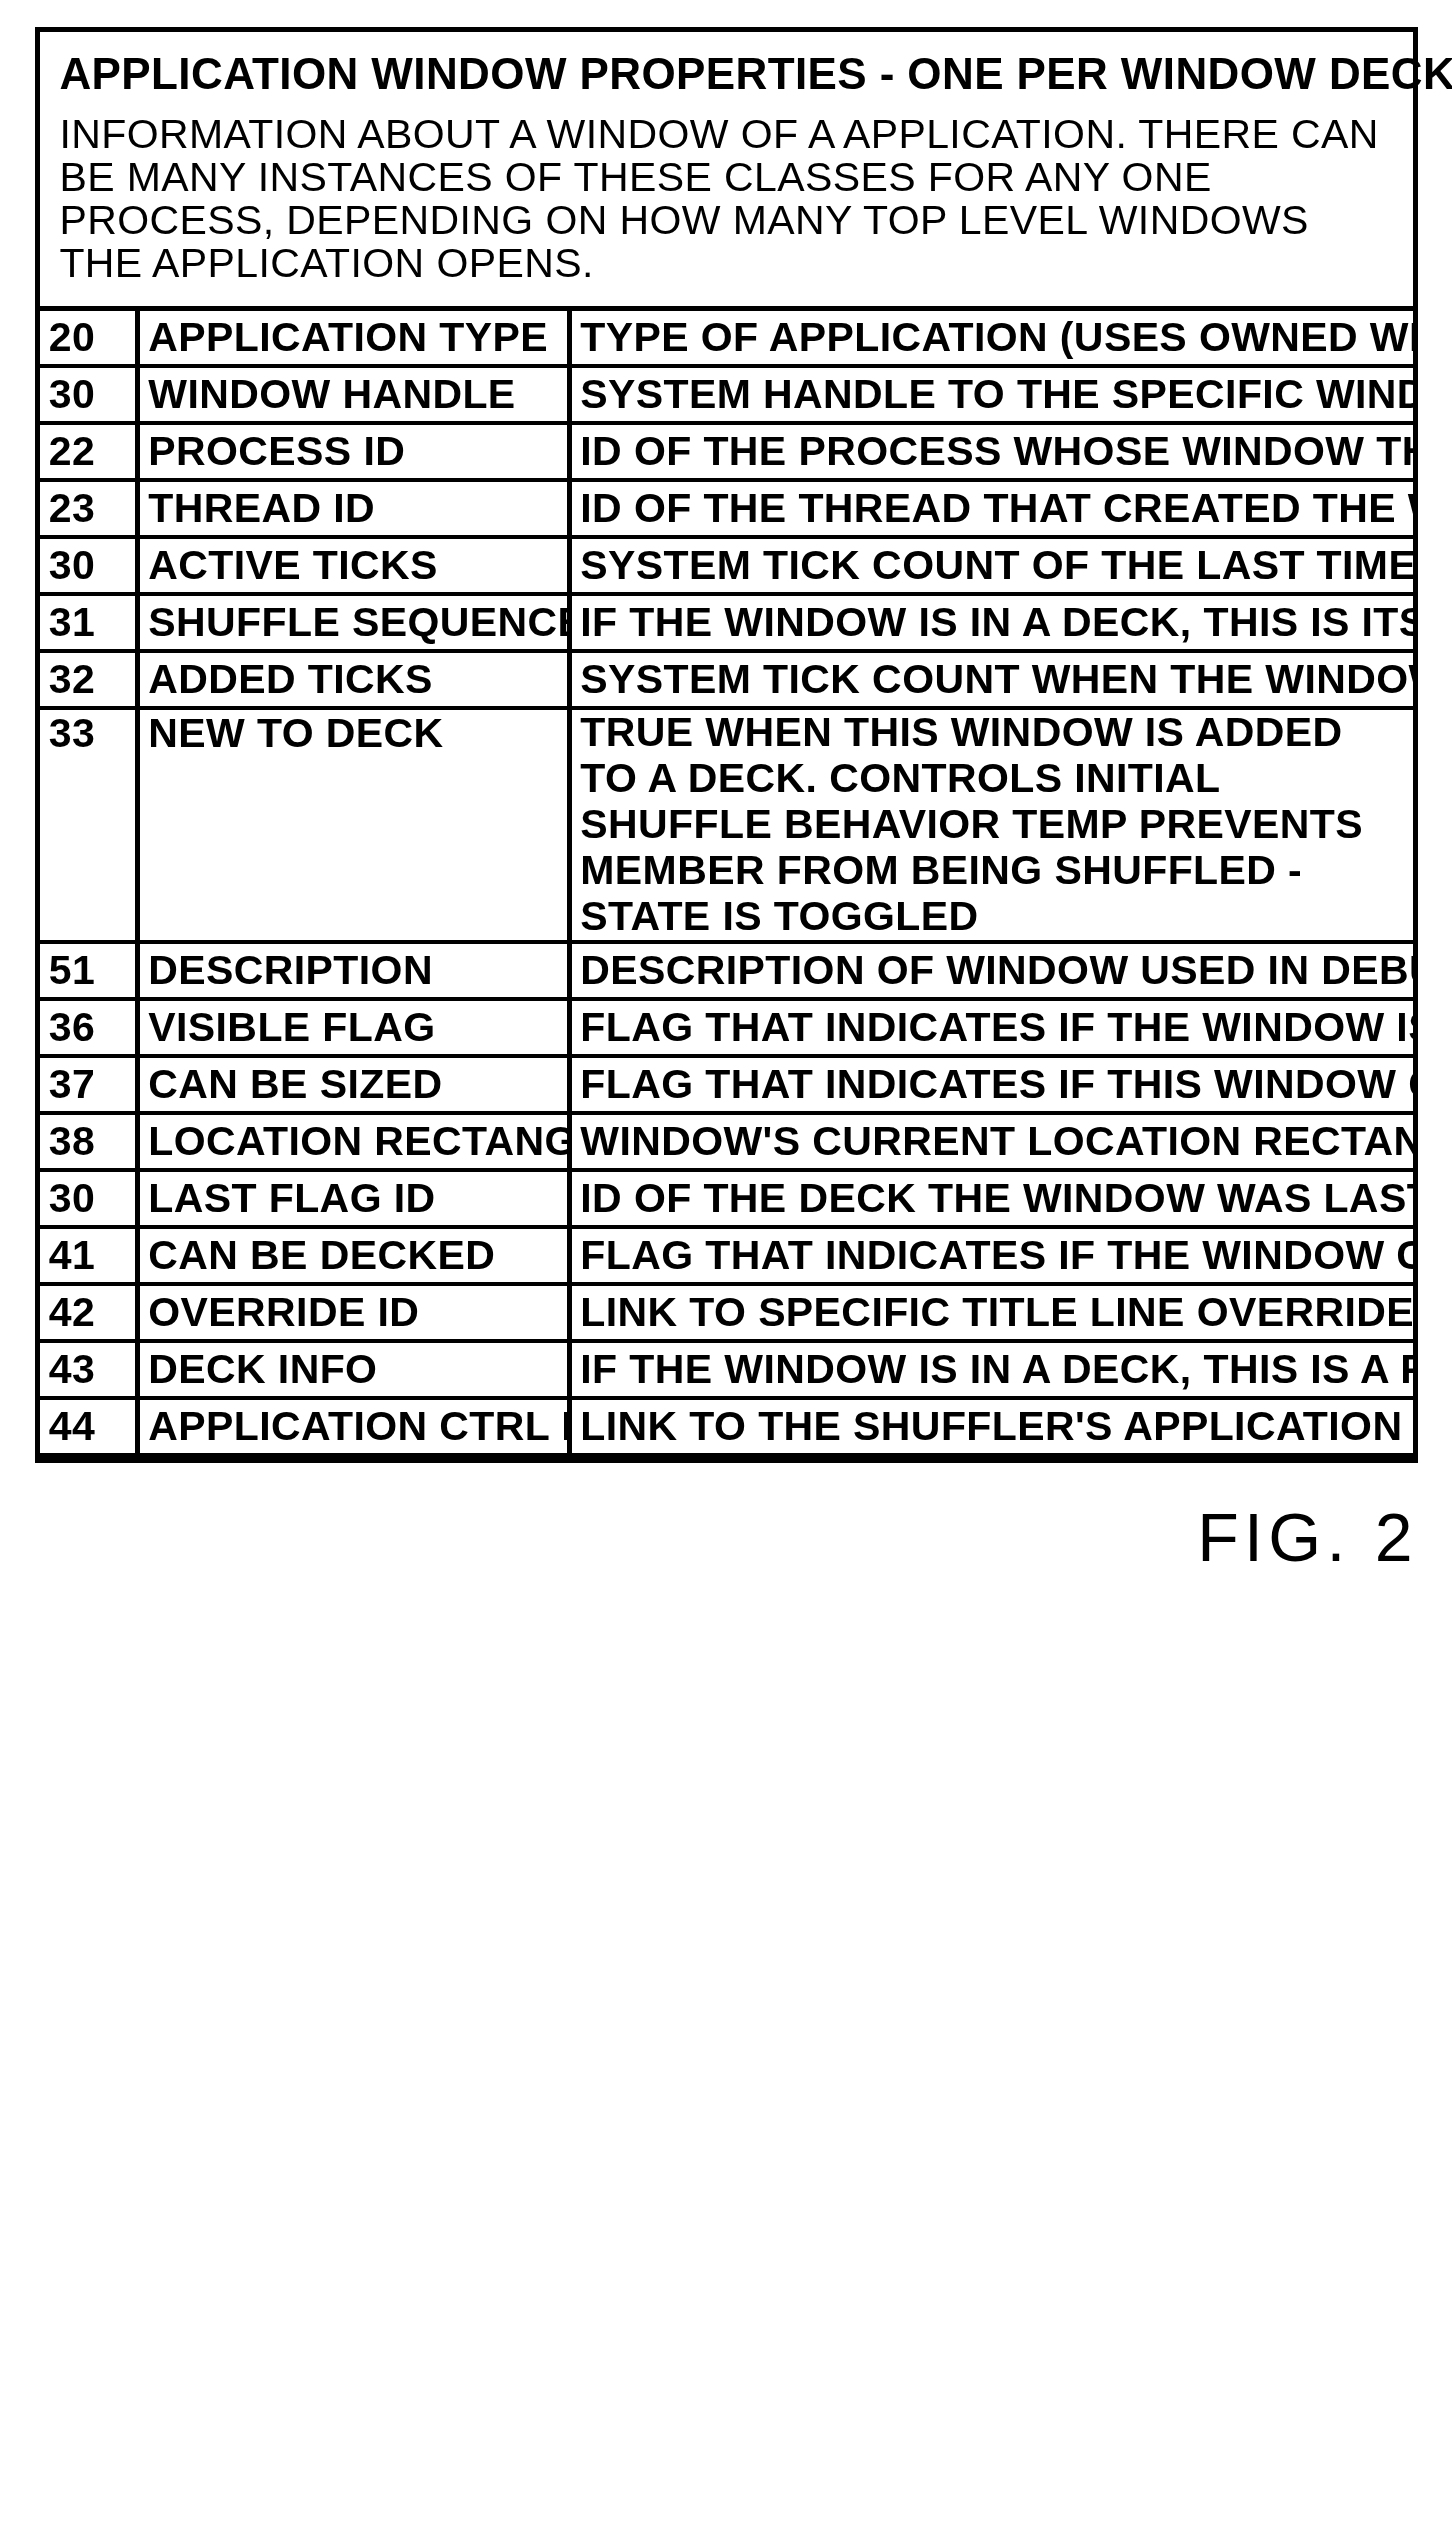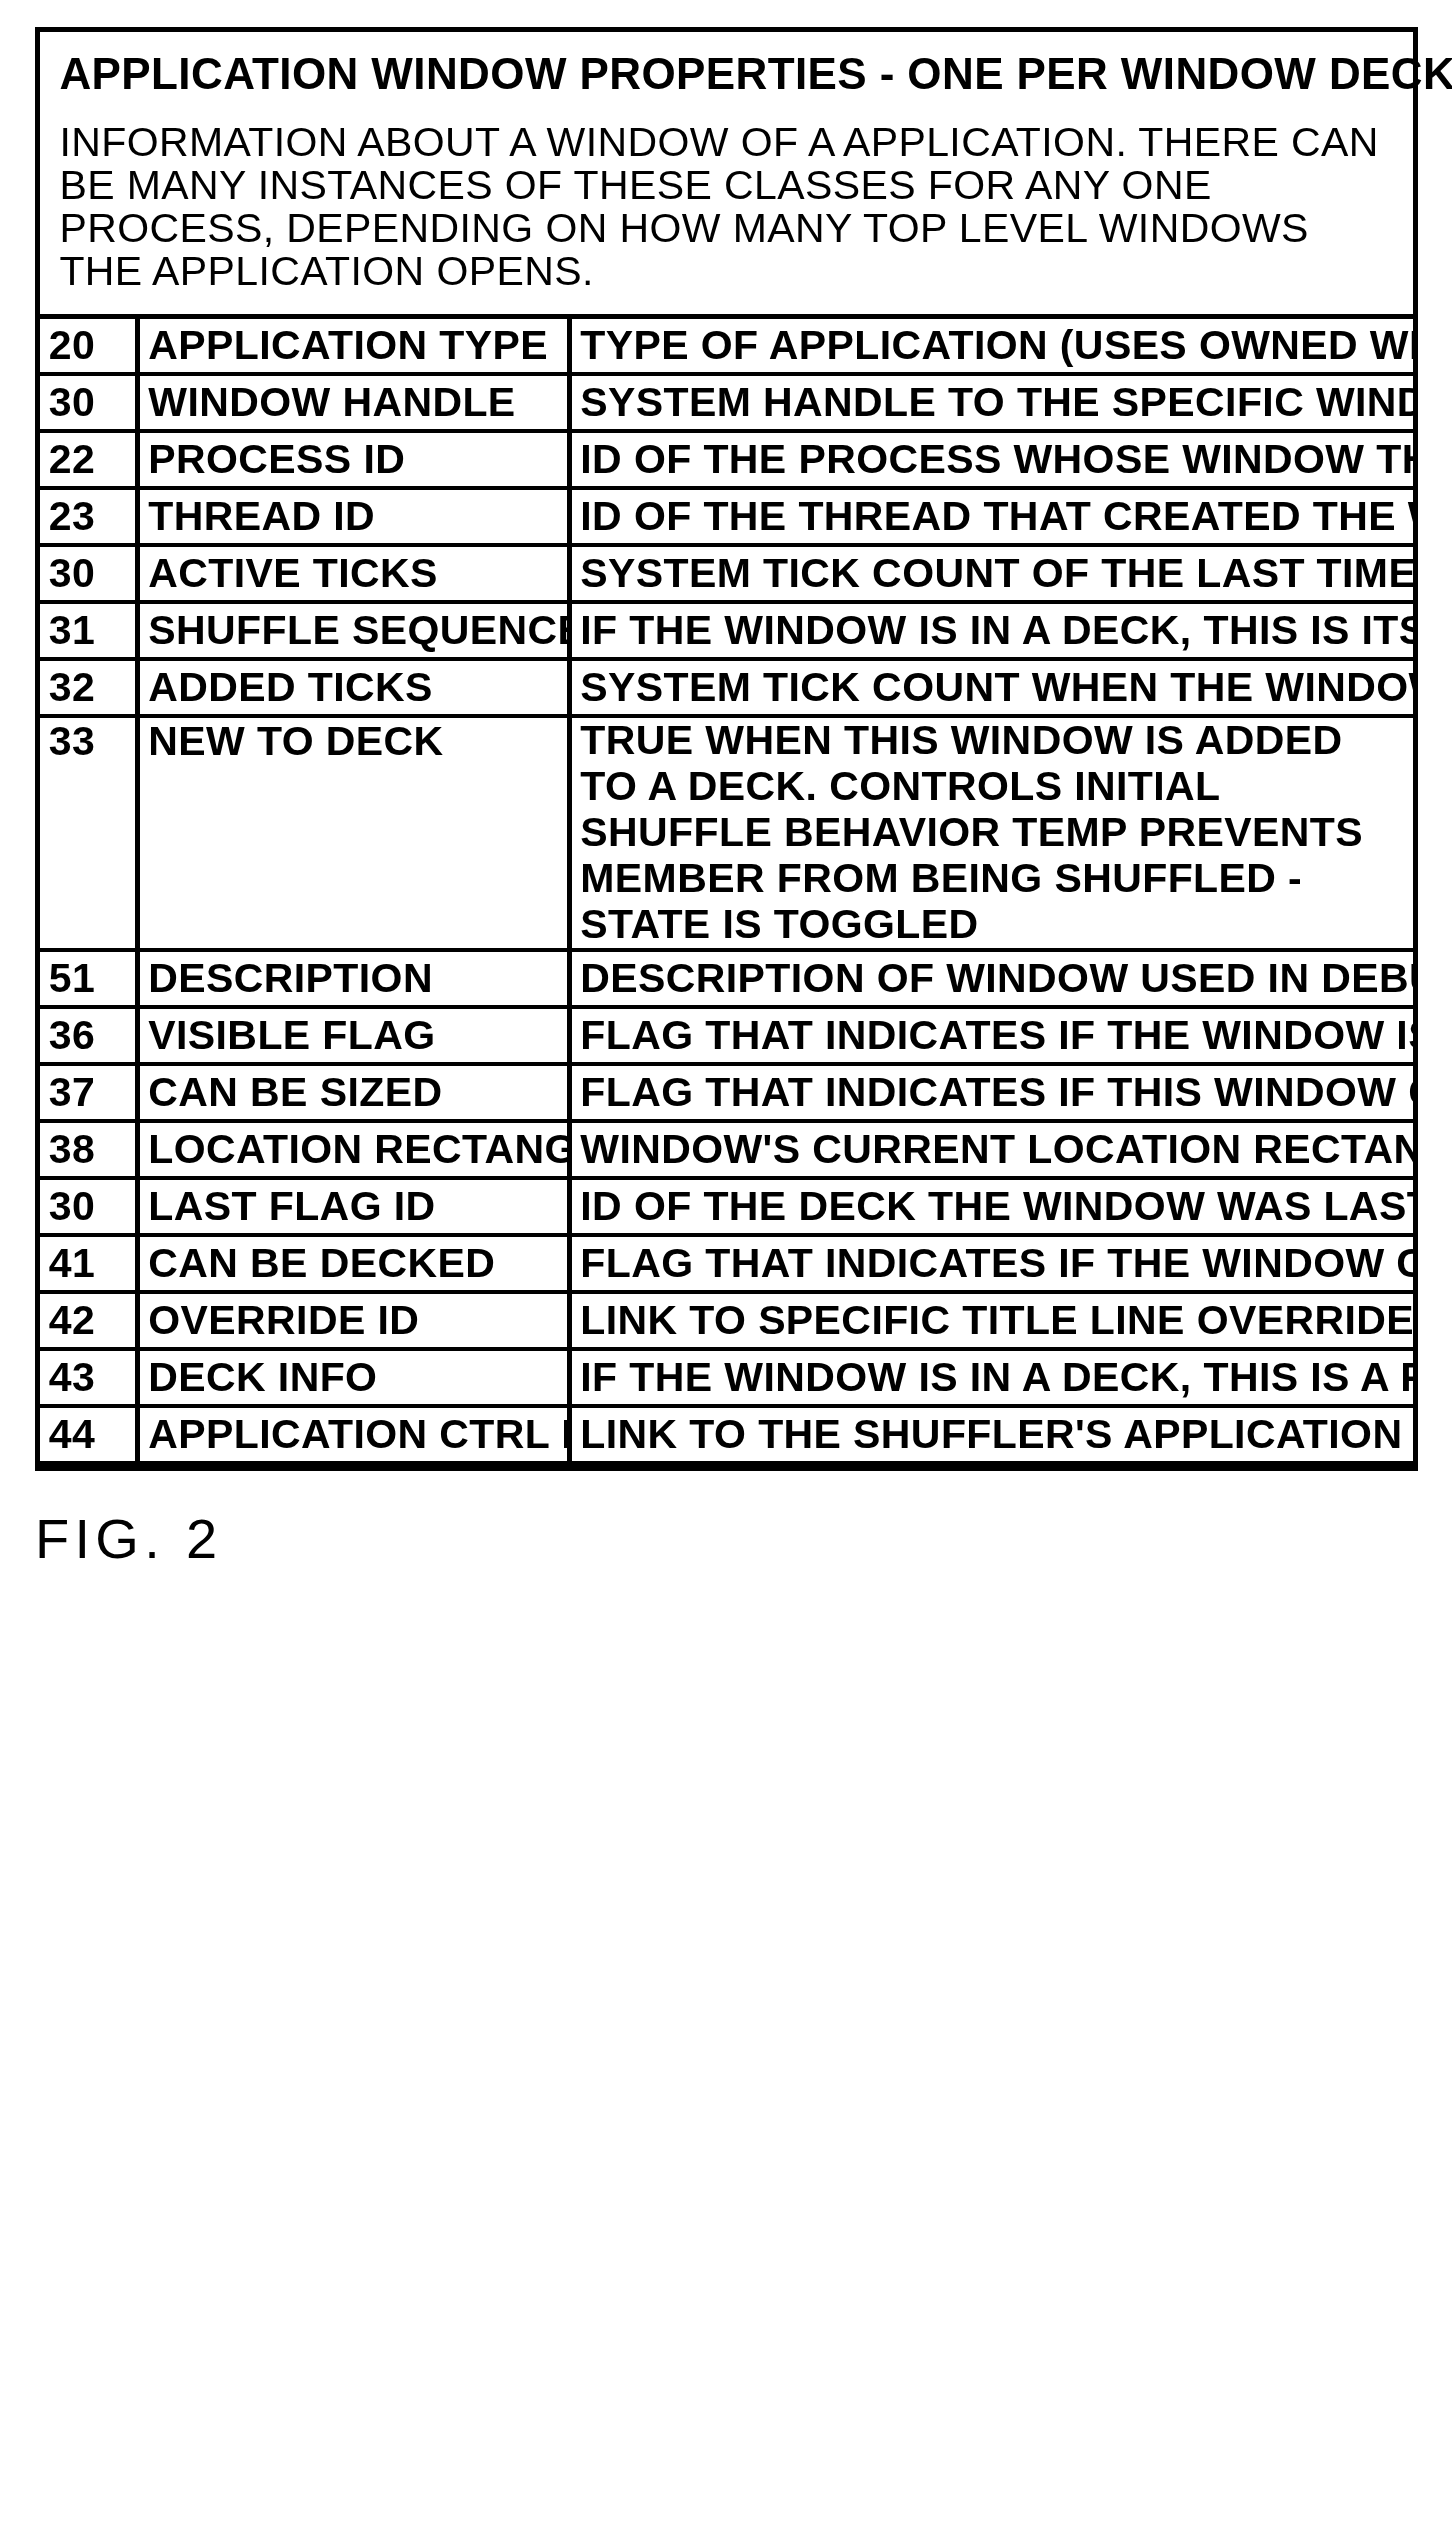--- a/index.html
+++ b/index.html
@@ -28,21 +28,21 @@
     font-weight: 900;
     text-align: center;
     letter-spacing: 0.4px;
     white-space: nowrap;
   }
   .subtitle {
     font-size: 41px;
     font-weight: 400;
     line-height: 1.05;
     letter-spacing: 0.4px;
-    margin-top: 22px;
+    margin-top: 14px;
     font-stretch: condensed;
   }
   .grid {
     border-collapse: collapse;
     width: 100%;
     table-layout: fixed;
   }
   .grid td {
     border-right: 5.3px solid #000;
     border-bottom: 4.4px solid #000;
@@ -59,22 +59,22 @@
   .grid tr.tall td { height: 106px; }
   .grid tr.tall td.c-num,
   .grid tr.tall td.c-name { vertical-align: top; padding-top: 0; }
   .grid tr.tall td.c-desc { white-space: normal; line-height: 1.12; }
   .grid tr:last-child td { border-bottom: 5.3px solid #000; }
   .grid td:last-child { border-right: none; }
   .c-num  { width: 97px; text-align: left; padding-left: 19.4px; }
   .c-name { width: 432px; }
   .c-desc { }
   .figlabel {
-    text-align: left;
-    font-size: 56px;
+    text-align: right;
+    font-size: 68px;
     letter-spacing: 5.3px;
     margin-top: 35px;
     font-family: Arial, Helvetica, sans-serif;
   }
 </style>
 </head>
 <body>
 
 <div class="page">
   <div class="outer">

